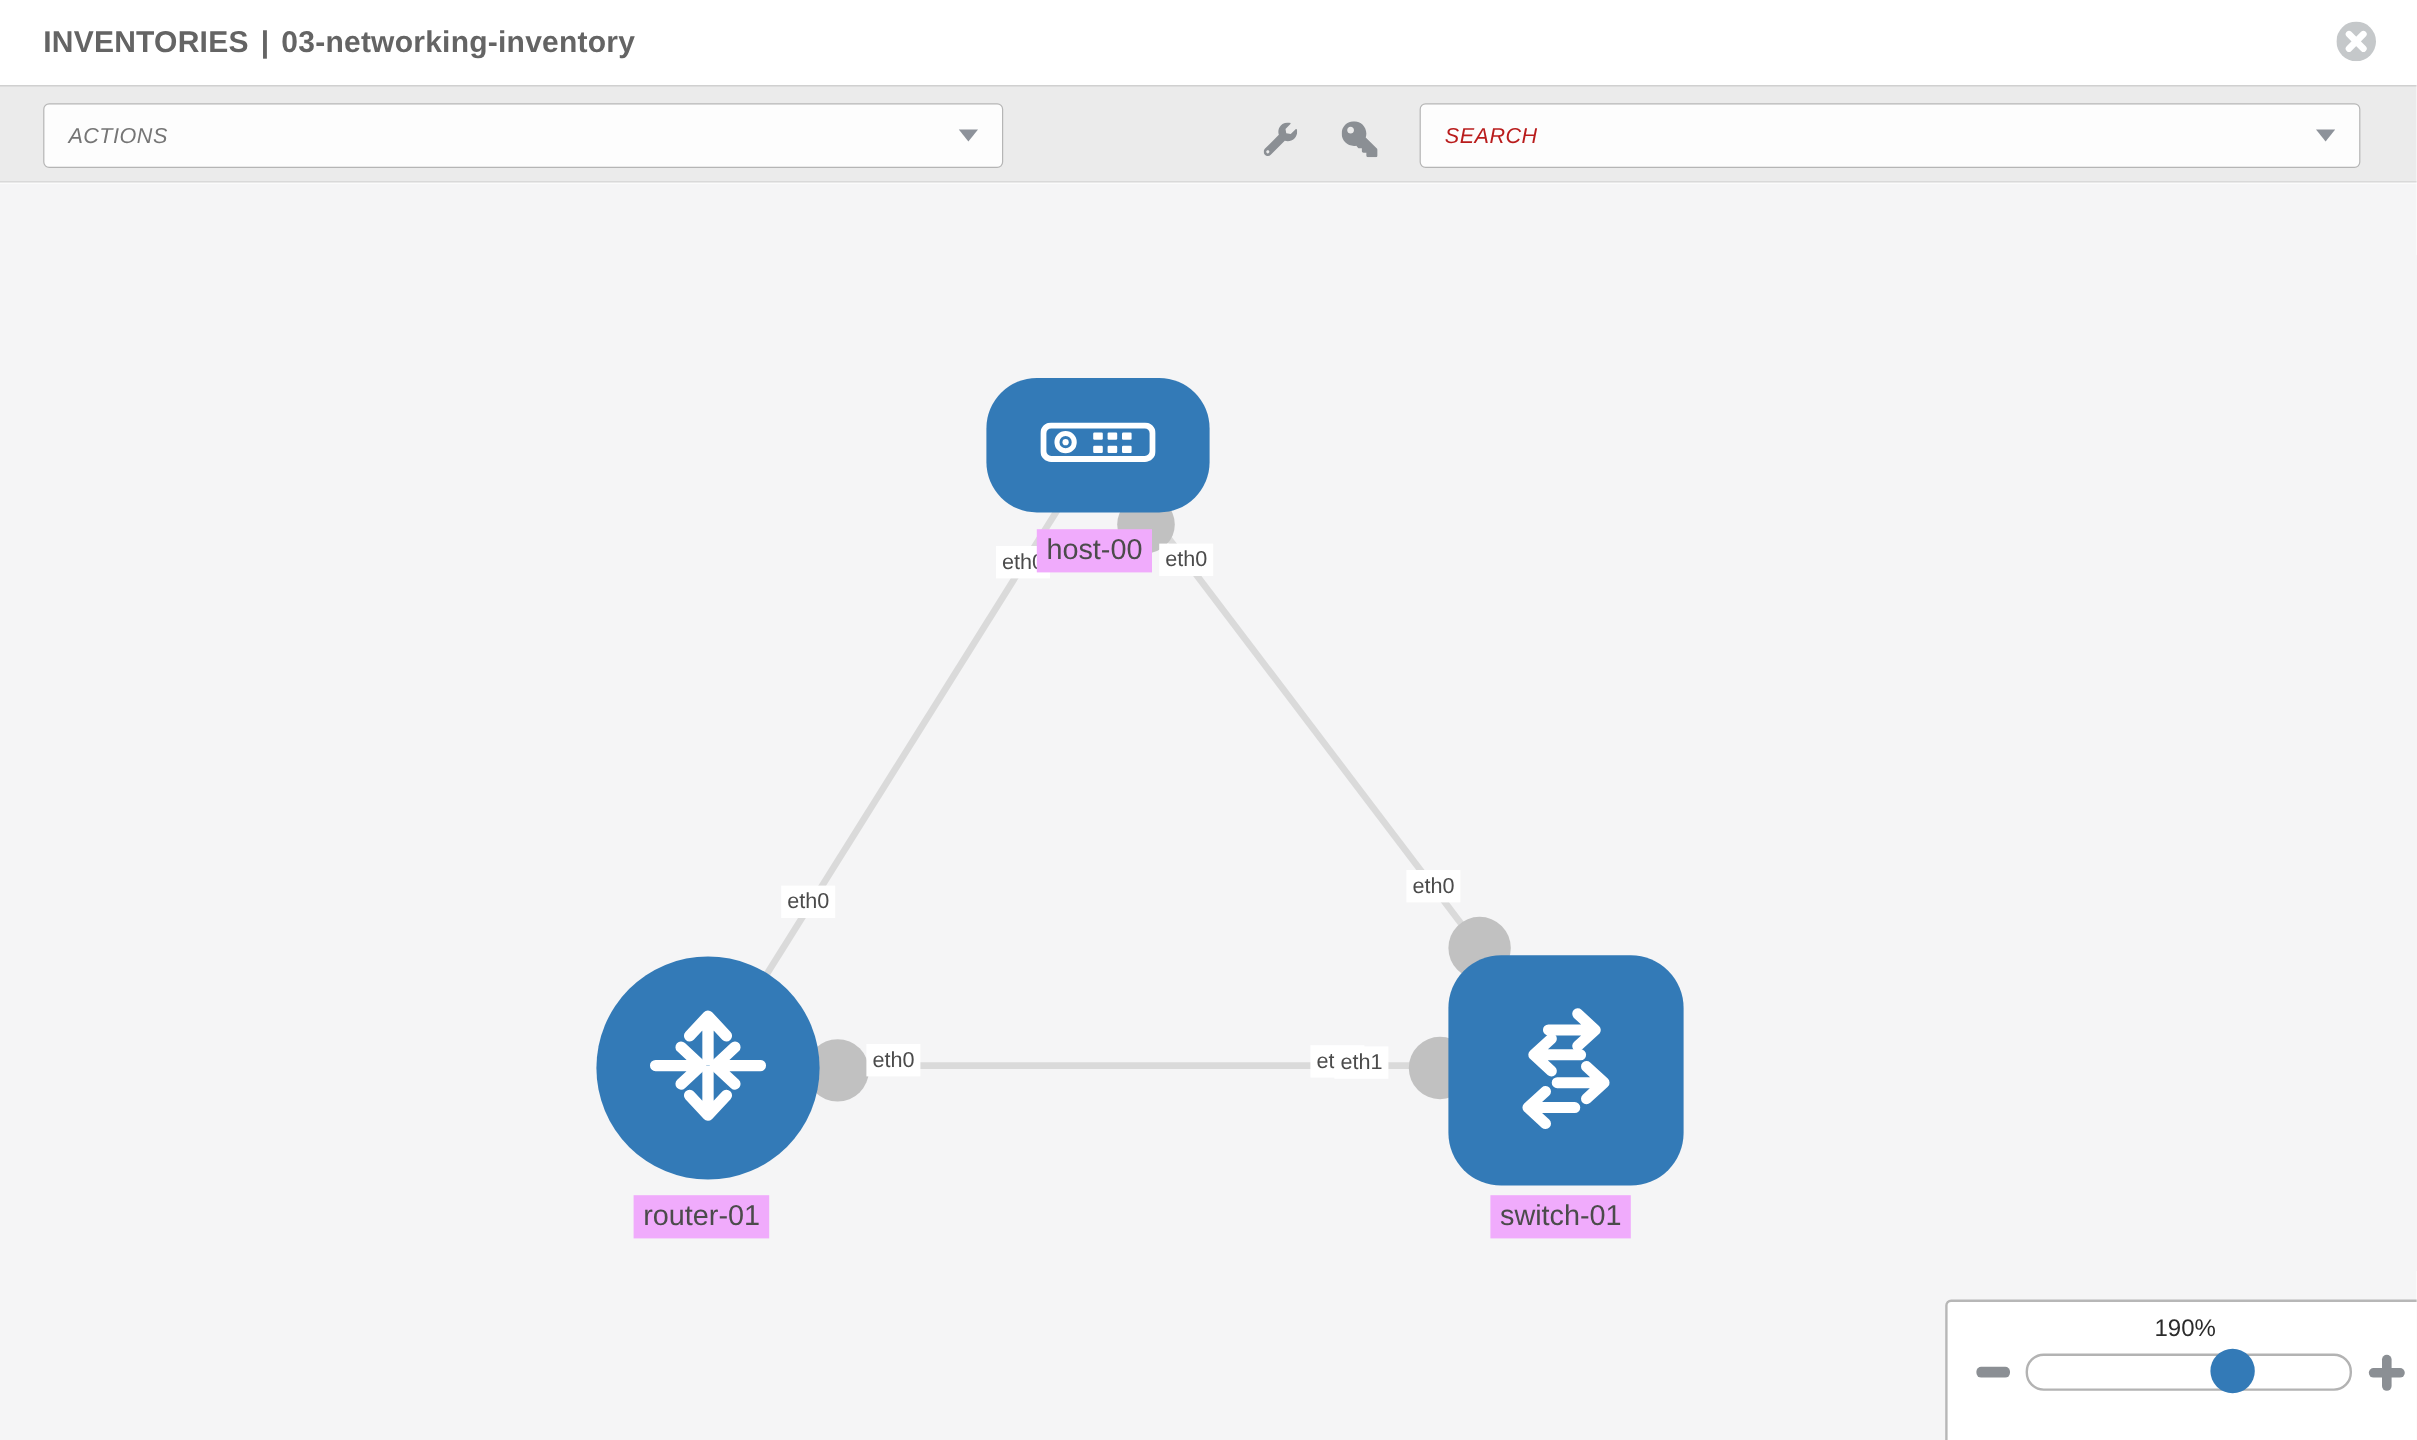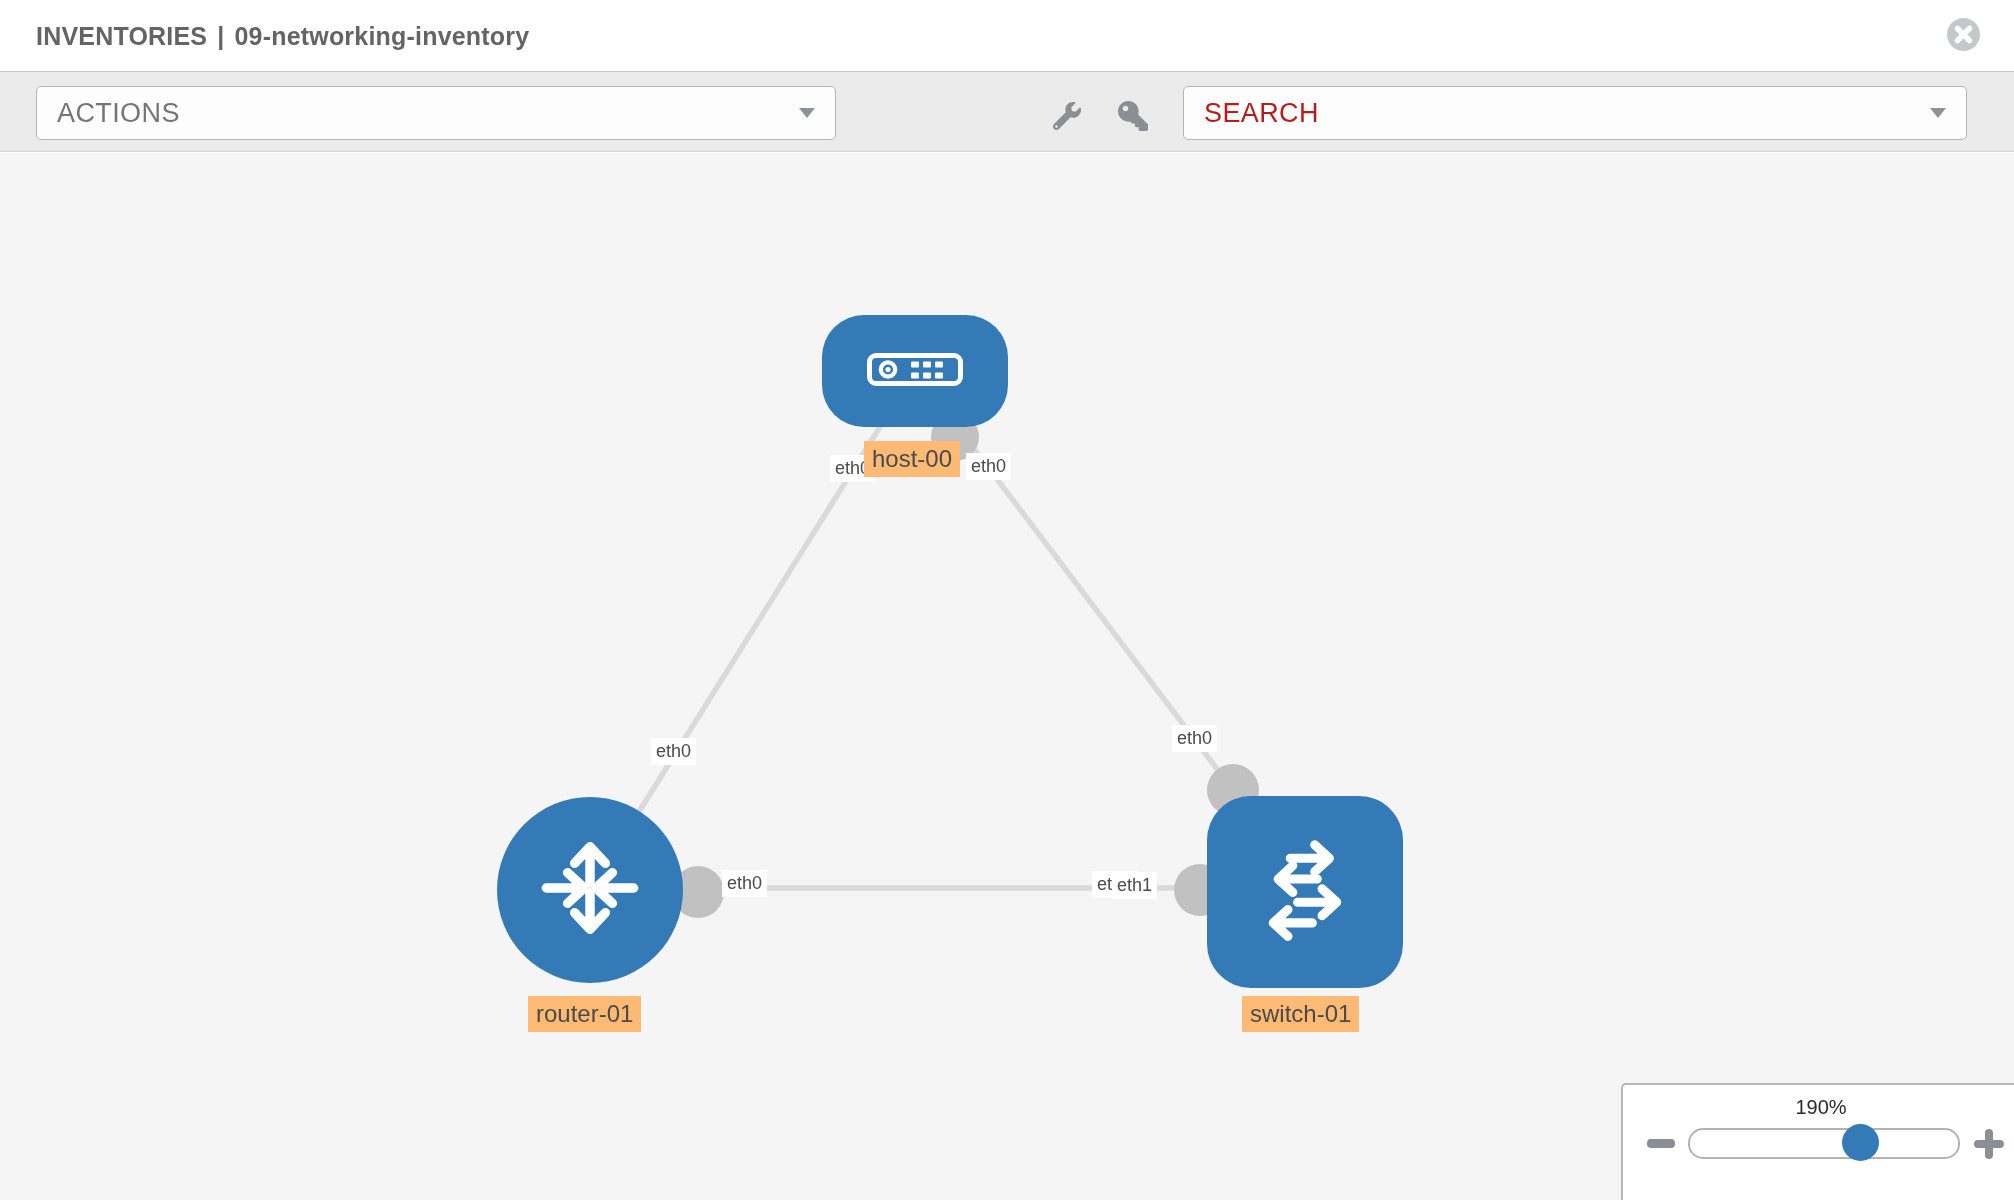--- a/index.html
+++ b/index.html
@@ -26,21 +26,21 @@
     position:absolute; top:71px; left:0; width:100%; height:81px;
     background:#ebebeb; border-top:1px solid #c9c9c9; border-bottom:1px solid #d5d5d5;
     box-sizing:border-box;
   }
   .select-box {
     position:absolute; top:14px; height:54px; background:#fdfdfd;
     border:1px solid #b5b5b5; border-radius:5px; box-sizing:border-box;
     display:flex; align-items:center; justify-content:space-between;
     padding:0 20px; cursor:pointer;
   }
-  .select-box .lbl { font-size:27px; color:#757575; letter-spacing:.4px; }
+  .select-box .lbl { font-size:18px; color:#757575; letter-spacing:.4px;font-style:italic; }
   .select-box.search .lbl { color:#b91c1c; }
   .caret {
     width:0; height:0; border-left:8px solid transparent; border-right:8px solid transparent;
     border-top:10px solid #8d929a;
   }
   .actions-box { left:36px;  width:800px; }
   .search-box  { left:1183px; width:784px; }
   .tool-btn {
     position:absolute; top:22px; width:46px; height:46px; border:none; background:transparent;
     display:flex; align-items:center; justify-content:center; padding:0; cursor:pointer;
@@ -51,21 +51,21 @@
   
   .canvas { position:absolute; top:153px; left:0; width:2014px; height:1047px; background:#f5f5f6; }
   .links-svg { position:absolute; top:0; left:0; }
 
   .node { position:absolute; background:#337ab7; display:flex; align-items:center; justify-content:center; cursor:pointer; }
   .node.host   { left:822px;  top:162px; width:186px; height:112px; border-radius:42px; }
   .node.router { left:497px;  top:644px; width:186px; height:186px; border-radius:50%; }
   .node.switch { left:1207px; top:643px; width:196px; height:192px; border-radius:44px; }
 
   .node-chip {
-    position:absolute; background:#fdba74; color:#4b4b4b; font-size:24px;
+    position:absolute; background:#f0abfc; color:#4b4b4b; font-size:24px;
     padding:3px 8px; line-height:1.25; white-space:nowrap; cursor:pointer;
   }
   .if-chip {
     position:absolute; background:#fff; color:#4b4b4b; font-size:18px;
     padding:2px 5px; line-height:1.25; white-space:nowrap;
   }
 
   
   .zoom-panel {
     position:absolute; left:1621px; top:930px; width:400px; height:130px;
@@ -91,21 +91,21 @@
   .zoom-plus::after  { content:""; position:absolute; left:11px; top:0; width:8px; height:30px;
     border-radius:4px; background:#8b8f94; }
 </style>
 </head>
 <body>
 
 <div class="screen">
 
   <div class="hdr">
     <div class="hdr-title">
-      <span>INVENTORIES</span><span class="sep">|</span><span>09-networking-inventory</span>
+      <span>INVENTORIES</span><span class="sep">|</span><span>03-networking-inventory</span>
     </div>
     <button class="close-btn" aria-label="close">
       <span>
         <svg width="33" height="33" viewBox="0 0 33 33">
           <circle cx="16.5" cy="16.5" r="16.5" fill="#c5c8ca"></circle>
           <path d="M10.5 10.5 L22.5 22.5 M22.5 10.5 L10.5 22.5" stroke="#fff" stroke-width="5.5" stroke-linecap="round"></path>
         </svg>
       </span>
     </button>
   </div>

